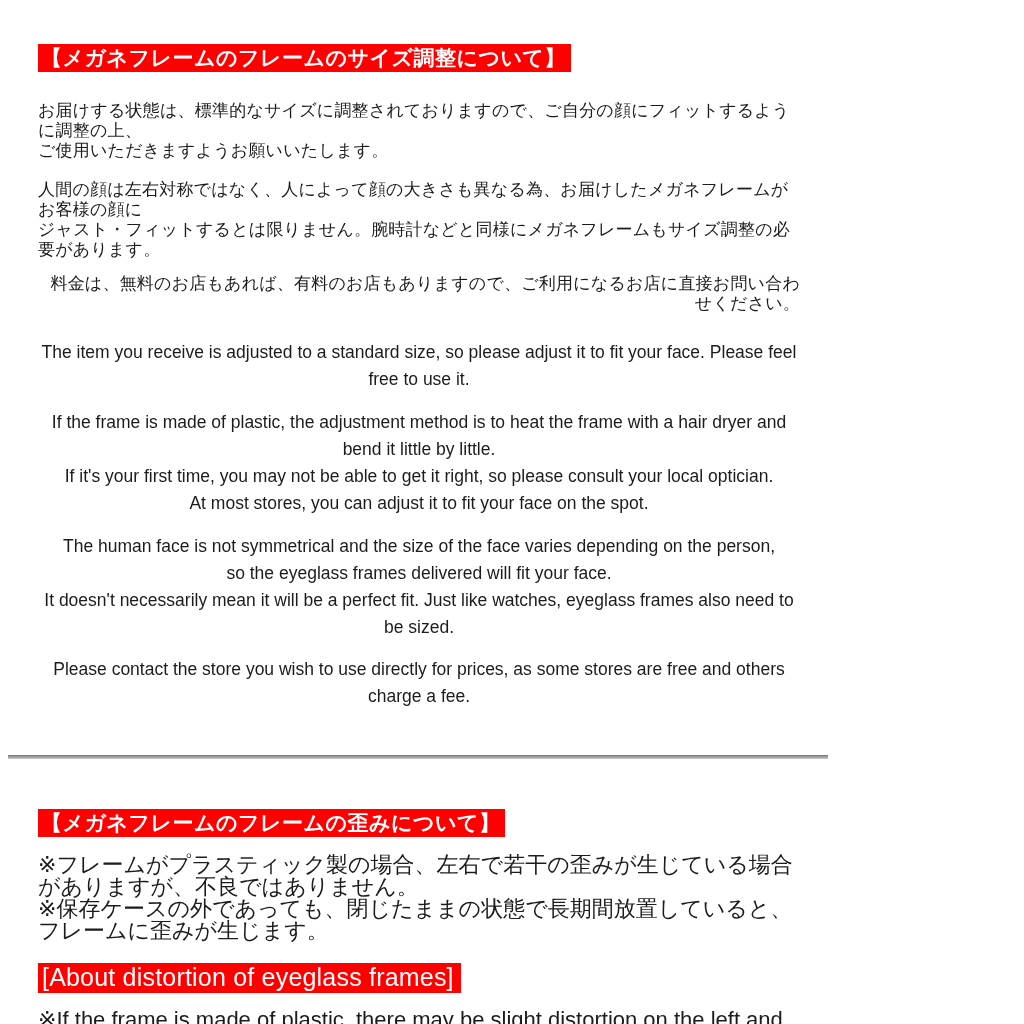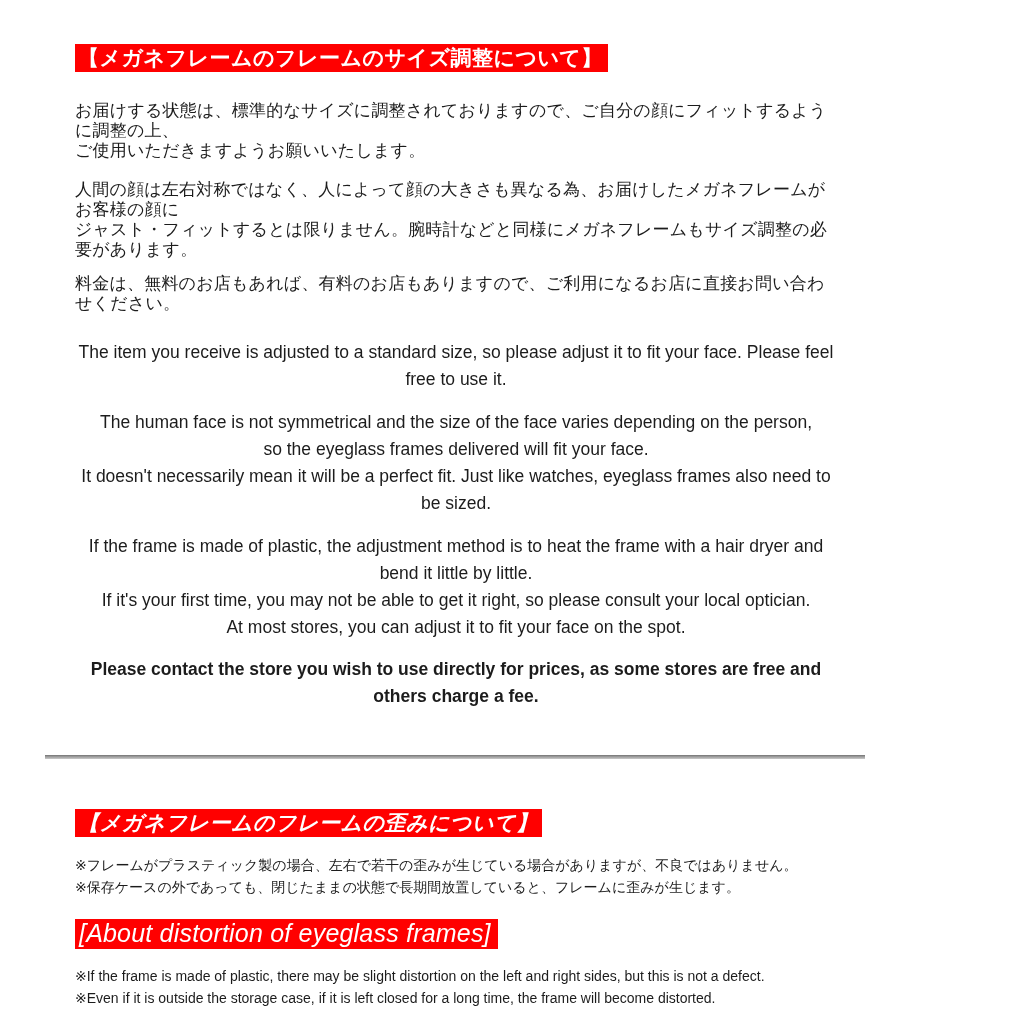--- a/index.html
+++ b/index.html
@@ -13,21 +13,20 @@
     font-family: "Liberation Sans", "DejaVu Sans", sans-serif;
     color: #1c1c1c;
     overflow: hidden;
   }
   .page {
     position: relative;
     width: 836px;
     height: 1024px;
     box-sizing: border-box;
     padding: 44px 36px 0 38px;
-    margin-left: 37px;
   }
   .banner {
     display: inline-block;
     background: #ff0000;
     color: #ffffff;
     margin: 0;
     font-weight: bold;
   }
   .banner-jp {
     font-size: 21px;
@@ -50,66 +49,66 @@
     font-size: 17px;
     line-height: 20px;
     letter-spacing: 0.2px;
   }
   .en-body {
     font-size: 17.5px;
     line-height: 27px;
     text-align: center;
   }
   .note-line {
-    font-size: 14px;
+    font-size: 22px;
     line-height: 22px;
     white-space: pre-line;
   }
   
   .mt-p1   { margin-top: 29px; }
   .mt-para { margin-top: 19px; }
-  .mt-p4   { margin-top: 14px; }
+  .mt-p4   { margin-top: 14px; text-align: right; }
   .mt-h2en { margin-top: 53px; }
   .mt-en1  { margin-top: 25px; }
   .mt-en   { margin-top: 16px; }
-  .mt-en4  { margin-top: 15px; font-weight: bold; }
+  .mt-en4  { margin-top: 15px; }
   .divider {
     height: 3px;
     border: none;
     margin: 45px -28px 0 -30px; 
     background: linear-gradient(#8e8e8e, #c9c9c9);
     border-top: 1px solid #7f7f7f;
   }
-  .mt-h3   { margin-top: 50px; font-style: italic; }
+  .mt-h3   { margin-top: 50px; }
   .mt-njp  { margin-top: 17px; }
-  .mt-h4   { margin-top: 21px; font-style: italic; }
+  .mt-h4   { margin-top: 21px; }
   .mt-nen  { margin-top: 16px; }
 </style>
 </head>
 <body>
 
 <div class="page">
 
   <section>
     <h2 class="banner banner-jp">【メガネフレームのフレームのサイズ調整について】</h2>
 
     <p class="jp-body mt-p1">お届けする状態は、標準的なサイズに調整されておりますので、ご自分の顔にフィットするように調整の上、
 ご使用いただきますようお願いいたします。</p>
     <p class="jp-body mt-para">人間の顔は左右対称ではなく、人によって顔の大きさも異なる為、お届けしたメガネフレームがお客様の顔に
 ジャスト・フィットするとは限りません。腕時計などと同様にメガネフレームもサイズ調整の必要があります。</p>
     <p class="jp-body mt-p4">料金は、無料のお店もあれば、有料のお店もありますので、ご利用になるお店に直接お問い合わせください。</p>
 
 
     <p class="en-body mt-en1">The item you receive is adjusted to a standard size, so please adjust it to fit your face. Please feel free to use it.</p>
+    <p class="en-body mt-en">If the frame is made of plastic, the adjustment method is to heat the frame with a hair dryer and bend it little by little.
+If it's your first time, you may not be able to get it right, so please consult your local optician.
+At most stores, you can adjust it to fit your face on the spot.</p>
     <p class="en-body mt-en">The human face is not symmetrical and the size of the face varies depending on the person,
 so the eyeglass frames delivered will fit your face.
 It doesn't necessarily mean it will be a perfect fit. Just like watches, eyeglass frames also need to be sized.</p>
-    <p class="en-body mt-en">If the frame is made of plastic, the adjustment method is to heat the frame with a hair dryer and bend it little by little.
-If it's your first time, you may not be able to get it right, so please consult your local optician.
-At most stores, you can adjust it to fit your face on the spot.</p>
     <p class="en-body mt-en4">Please contact the store you wish to use directly for prices, as some stores are free and others charge a fee.</p>
   </section>
 
   <hr class="divider">
 
   <section>
     <div class="mt-h3">
       <h2 class="banner banner-jp">【メガネフレームのフレームの歪みについて】</h2>
     </div>
 

